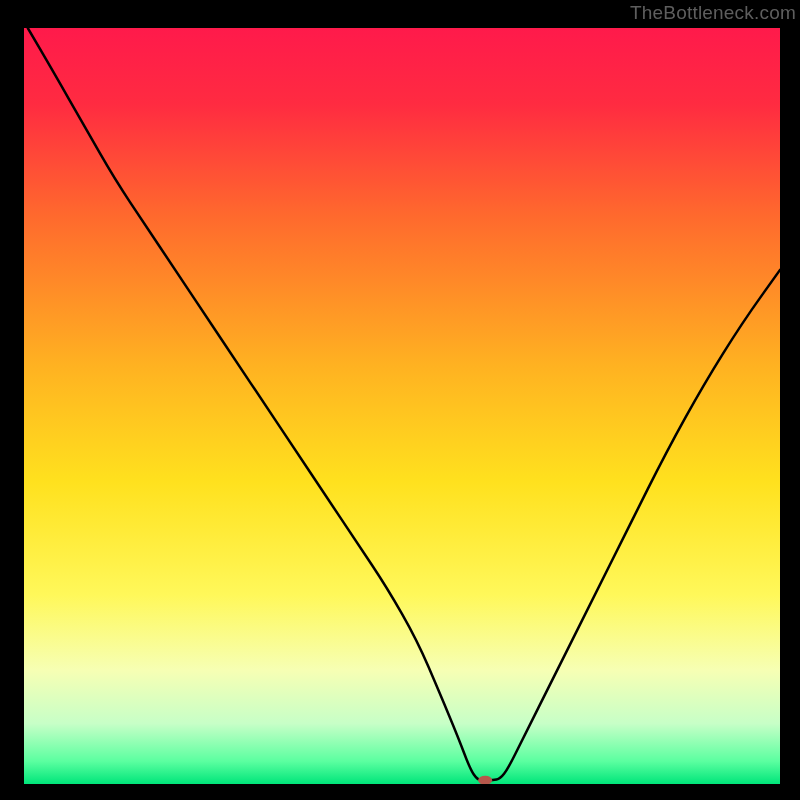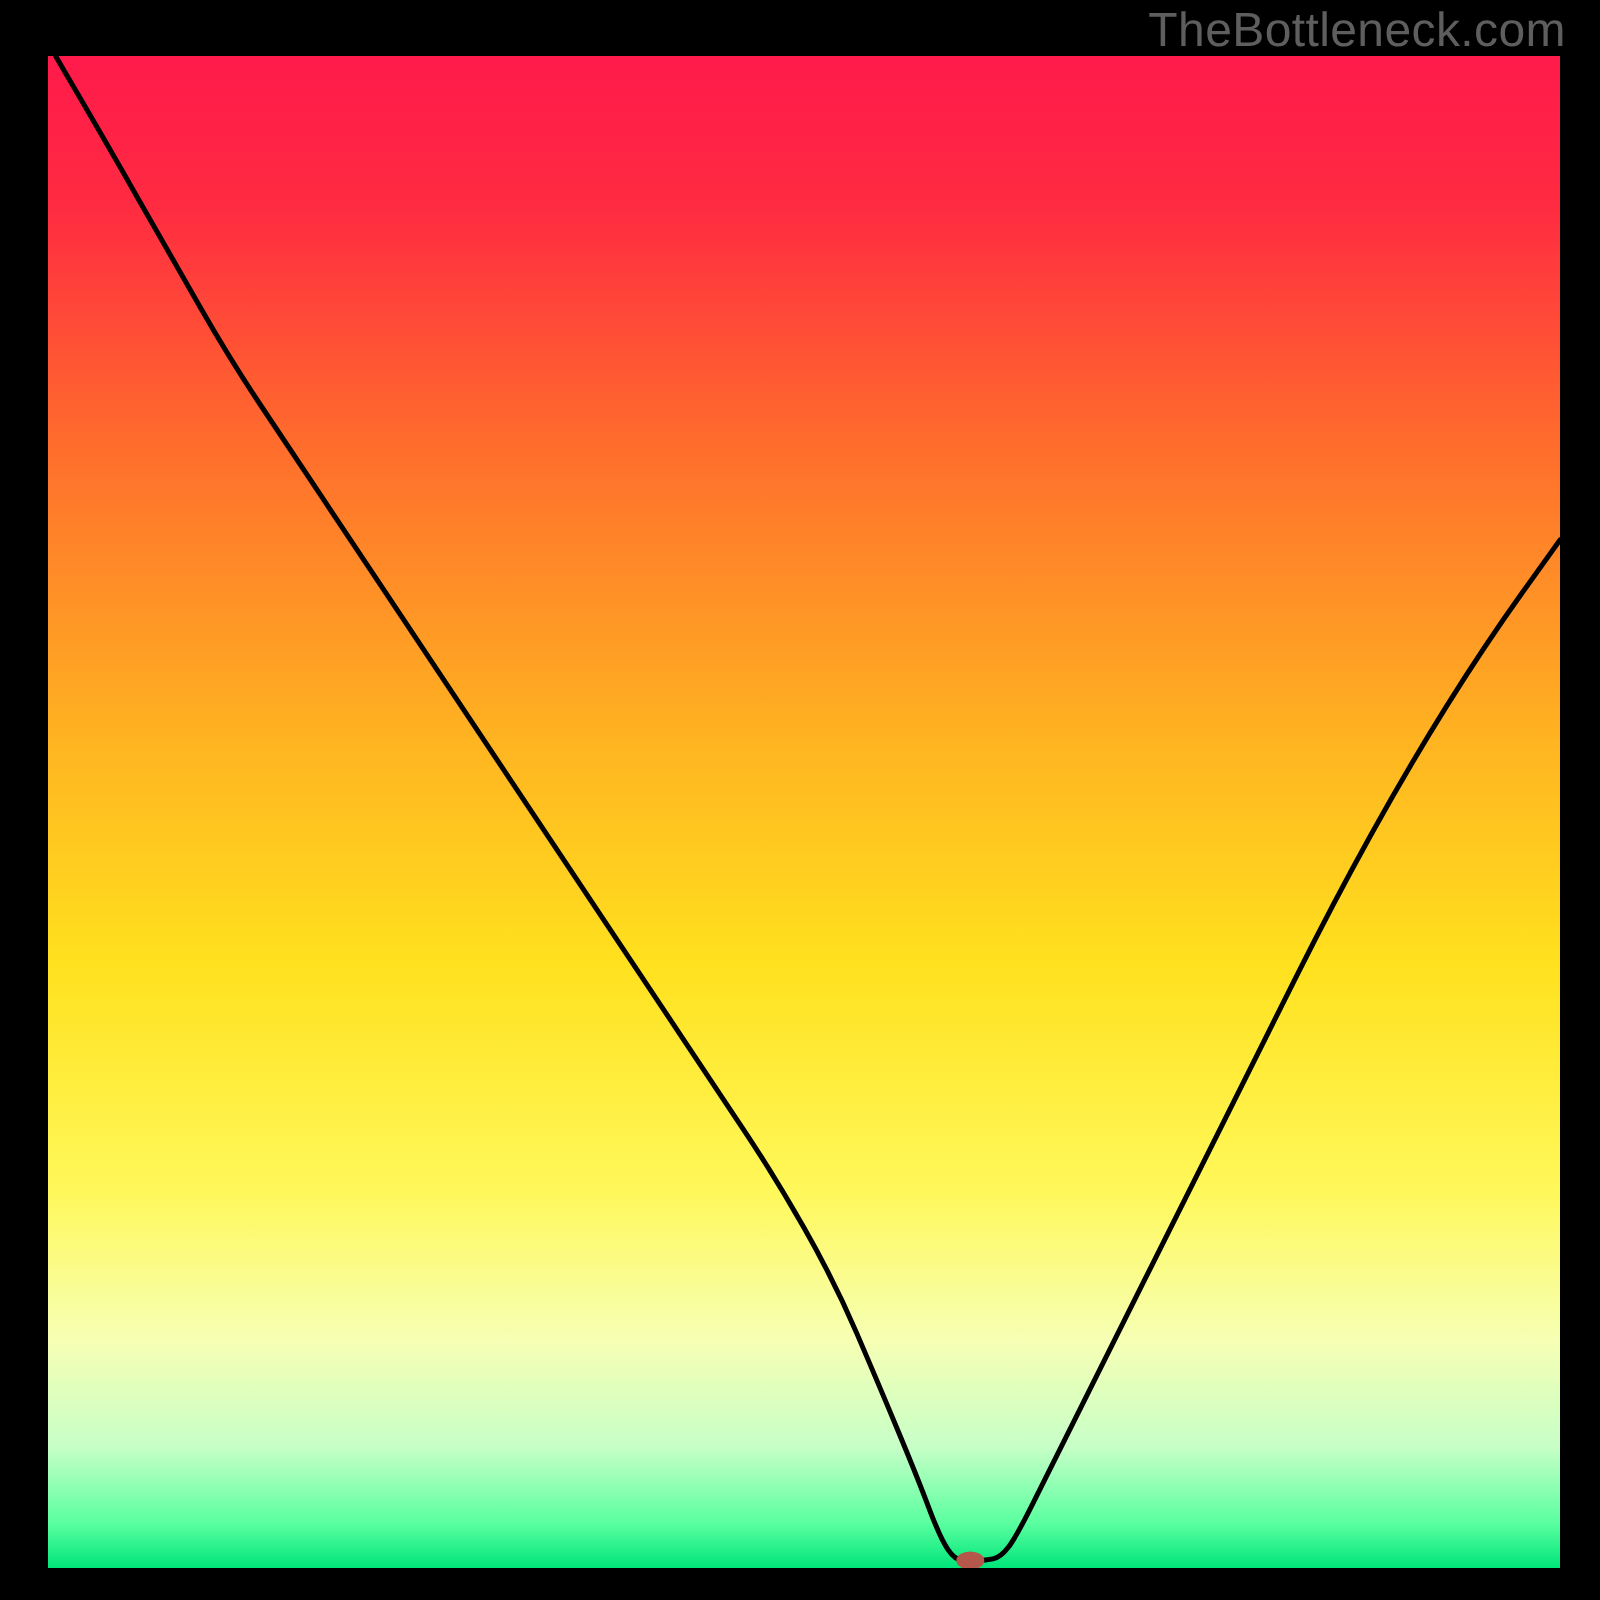--- a/index.html
+++ b/index.html
@@ -13,23 +13,23 @@
   }
   .frame {
     position: relative;
     width: 800px;
     height: 800px;
     box-sizing: border-box;
   }
   .watermark {
     position: absolute;
     top: 2px;
-    right: 17px;
+    right: 4px;
     color: #5e5e5e;
-    font-size: 24px;
+    font-size: 19px;
     font-weight: 500;
     letter-spacing: 0.2px;
     z-index: 10;
   }
   .plot-wrap {
     position: absolute;
     left: 24px;
     top: 28px;
     width: 756px;
     height: 756px;

